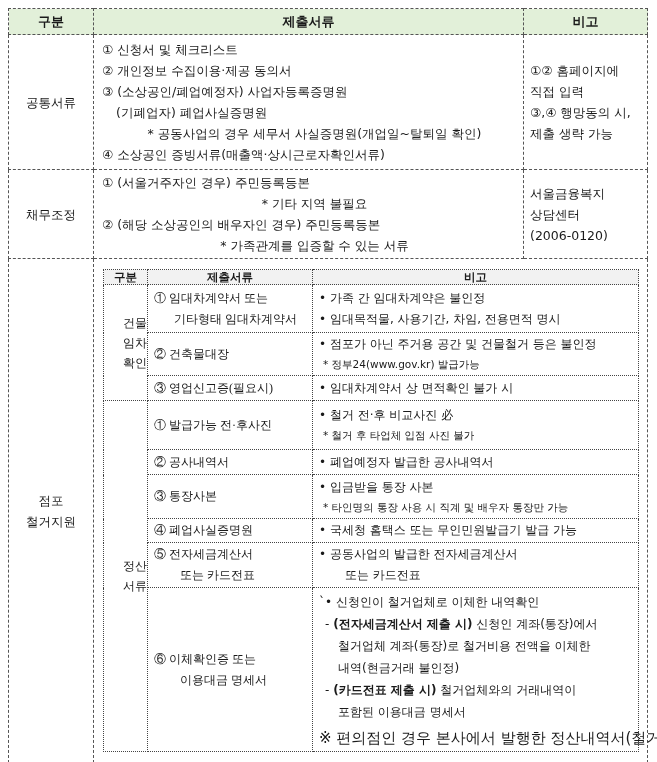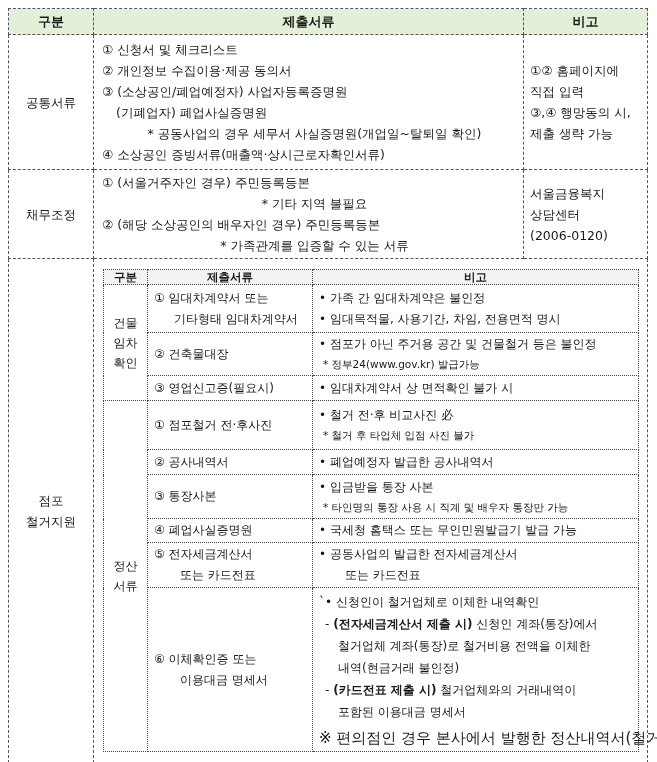--- a/index.html
+++ b/index.html
@@ -15,22 +15,22 @@
   .outer .c-note.center { }
 
   .line { white-space: nowrap; }
   .indent1 { padding-left: 14px; }
   .indent2 { padding-left: 10px; text-align: center; }
 
   .inner-wrap { padding: 10px 8px 10px 9px; }
   .inner { width: 535px; border-collapse: collapse; table-layout: fixed; }
   .inner td, .inner th { border: 1px dotted #444; font-size: 12px; line-height: 21px; vertical-align: middle; }
   .inner th { background: #f2f2f2; font-weight: bold; height: 15px; line-height: 14px; text-align: center; font-size: 11.5px; }
-  .inner .ic { text-align: center; line-height: 20px; }
-  .inner .idoc { padding: 1px 6px; }
+  .inner .ic { text-align: right; line-height: 20px; }
+  .inner .idoc { padding: 1px 6px; font-family: Liberation Serif, serif; }
   .inner .inote { padding: 1px 6px; }
   .bold { font-weight: bold; text-align: right; }
   .note-sm { font-size: 10.5px; line-height: 19px; }
 </style>
 </head>
 <body>
 
 <table class="outer">
   <colgroup>
     <col style="width:85px">
@@ -132,21 +132,21 @@
                 <div class="line">• 임대차계약서 상 면적확인 불가 시</div>
               </td>
             </tr>
 
             <tr style="height:49px">
               <td rowspan="6" class="ic">
                 <div>정산</div>
                 <div>서류</div>
               </td>
               <td class="idoc">
-                <div class="line">① 점포철거 전·후사진</div>
+                <div class="line">① 발급가능 전·후사진</div>
               </td>
               <td class="inote">
                 <div class="line">• 철거 전·후 비교사진 必</div>
                 <div class="line note-sm" style="padding-left:4px">* 철거 후 타업체 입점 사진 불가</div>
               </td>
             </tr>
             <tr style="height:25px">
               <td class="idoc">
                 <div class="line">② 공사내역서</div>
               </td>

